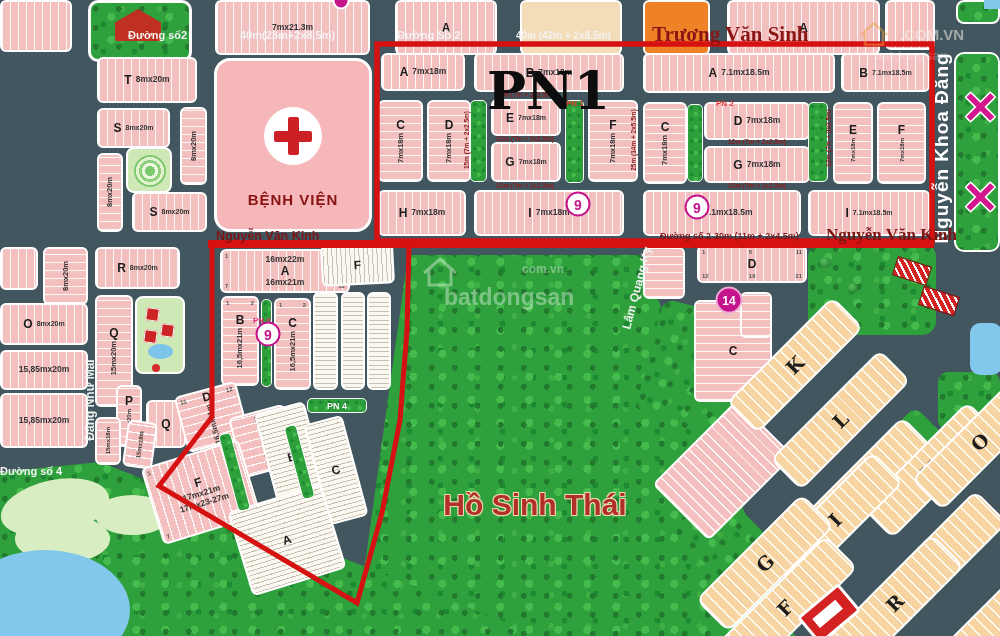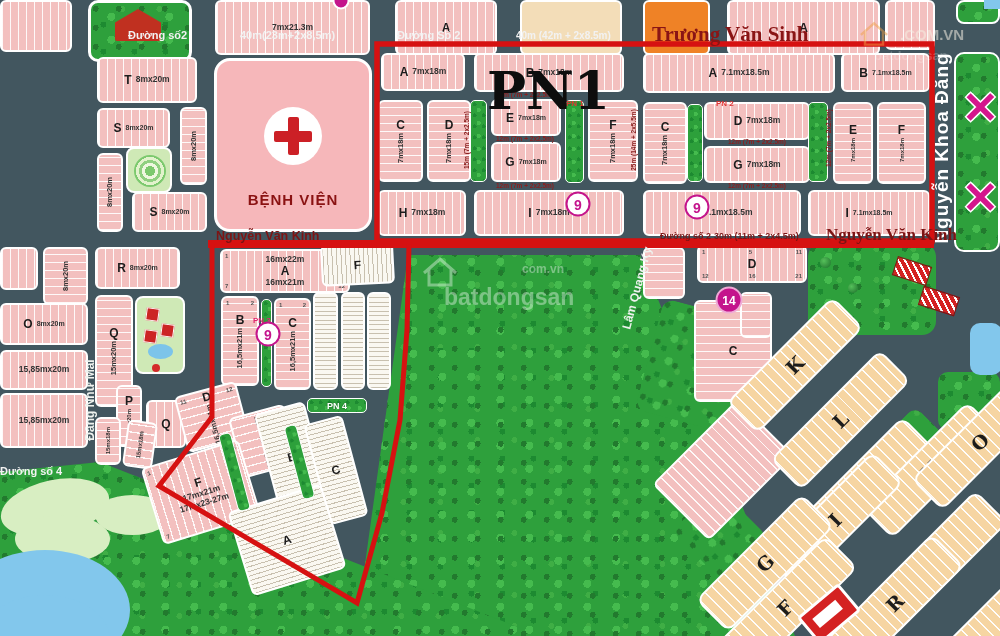--- a/index.html
+++ b/index.html
@@ -631,20 +631,21 @@
       <div class="badge ring" style="left: 578px; top: 204px;">9</div>
       <div class="badge ring" style="left: 697px; top: 207px;">9</div>
       <div class="badge ring" style="left: 268px; top: 334px;">9</div>
       <div class="badge solid" style="left: 729px; top: 300px;">14</div>
       <div class="badge dot" style="left: 341px; top: 1px;"></div>
     </div>
 
   <div class="pn-big" style="left:487px;top:66px;font-size:52px;">PN1</div>
 
   <div class="park-text">
+    <span class="l2">Hồ Sinh Thái</span>
   </div>
 
   <div class="wm wm-c">
     <svg width="44" height="40" viewBox="0 0 44 38">
       <path d="M6 20 L22 6 L38 20 M11 16 V32 H33 V16" stroke="currentColor" stroke-width="3" fill="none"></path>
     </svg>
     <span class="wm-dom">com.vn</span>
     <span class="wm-brand">batdongsan</span>
   </div>
   <div class="wm wm-tr">

